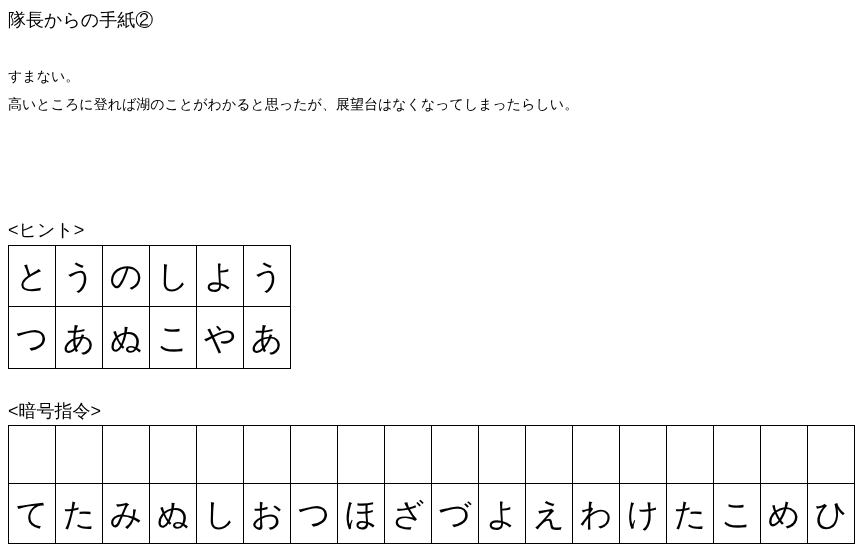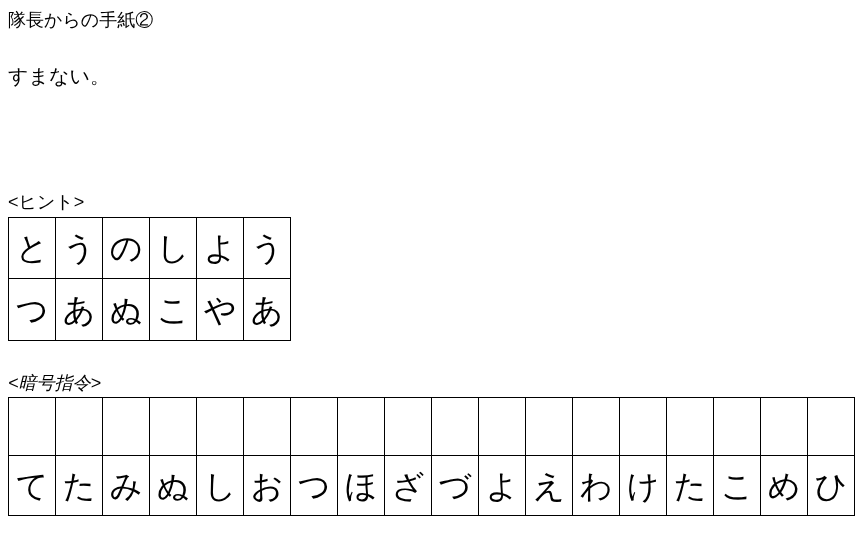--- a/index.html
+++ b/index.html
@@ -21,37 +21,36 @@
   .doc-title {
     font-size: 18px;
     line-height: 28px;
     height: 28px;
     white-space: nowrap;
   }
   .blank-line {
     height: 28px;
   }
   .body-line {
-    font-size: 20px;
+    font-size: 14px;
     line-height: 28px;
     height: 28px;
     white-space: nowrap;
   }
   .section-label {
     font-size: 18px;
     line-height: 24px;
     height: 24px;
     white-space: nowrap;
   }
   .hint-label {
     margin-top: 100px;
   }
   .cipher-label {
     margin-top: 30px;
-    font-style: italic;
   }
   table.char-table {
     border-collapse: collapse;
     table-layout: fixed;
   }
   table.char-table td {
     border: 1px solid #000000;
     width: 46px;
     text-align: center;
     vertical-align: middle;
@@ -74,20 +73,21 @@
 </head>
 <body>
 
 <div class="page">
 
   <div class="doc-title">隊長からの手紙②</div>
 
   <div class="blank-line"></div>
 
   <div class="body-line">すまない。</div>
+  <div class="body-line">高いところに登れば湖のことがわかると思ったが、展望台はなくなってしまったらしい。</div>
 
   <div class="section-label hint-label">&lt;ヒント&gt;</div>
 
   <table class="char-table hint-table">
     <tbody>
         <tr>
           <td>と</td>
           <td>う</td>
           <td>の</td>
           <td>し</td>

